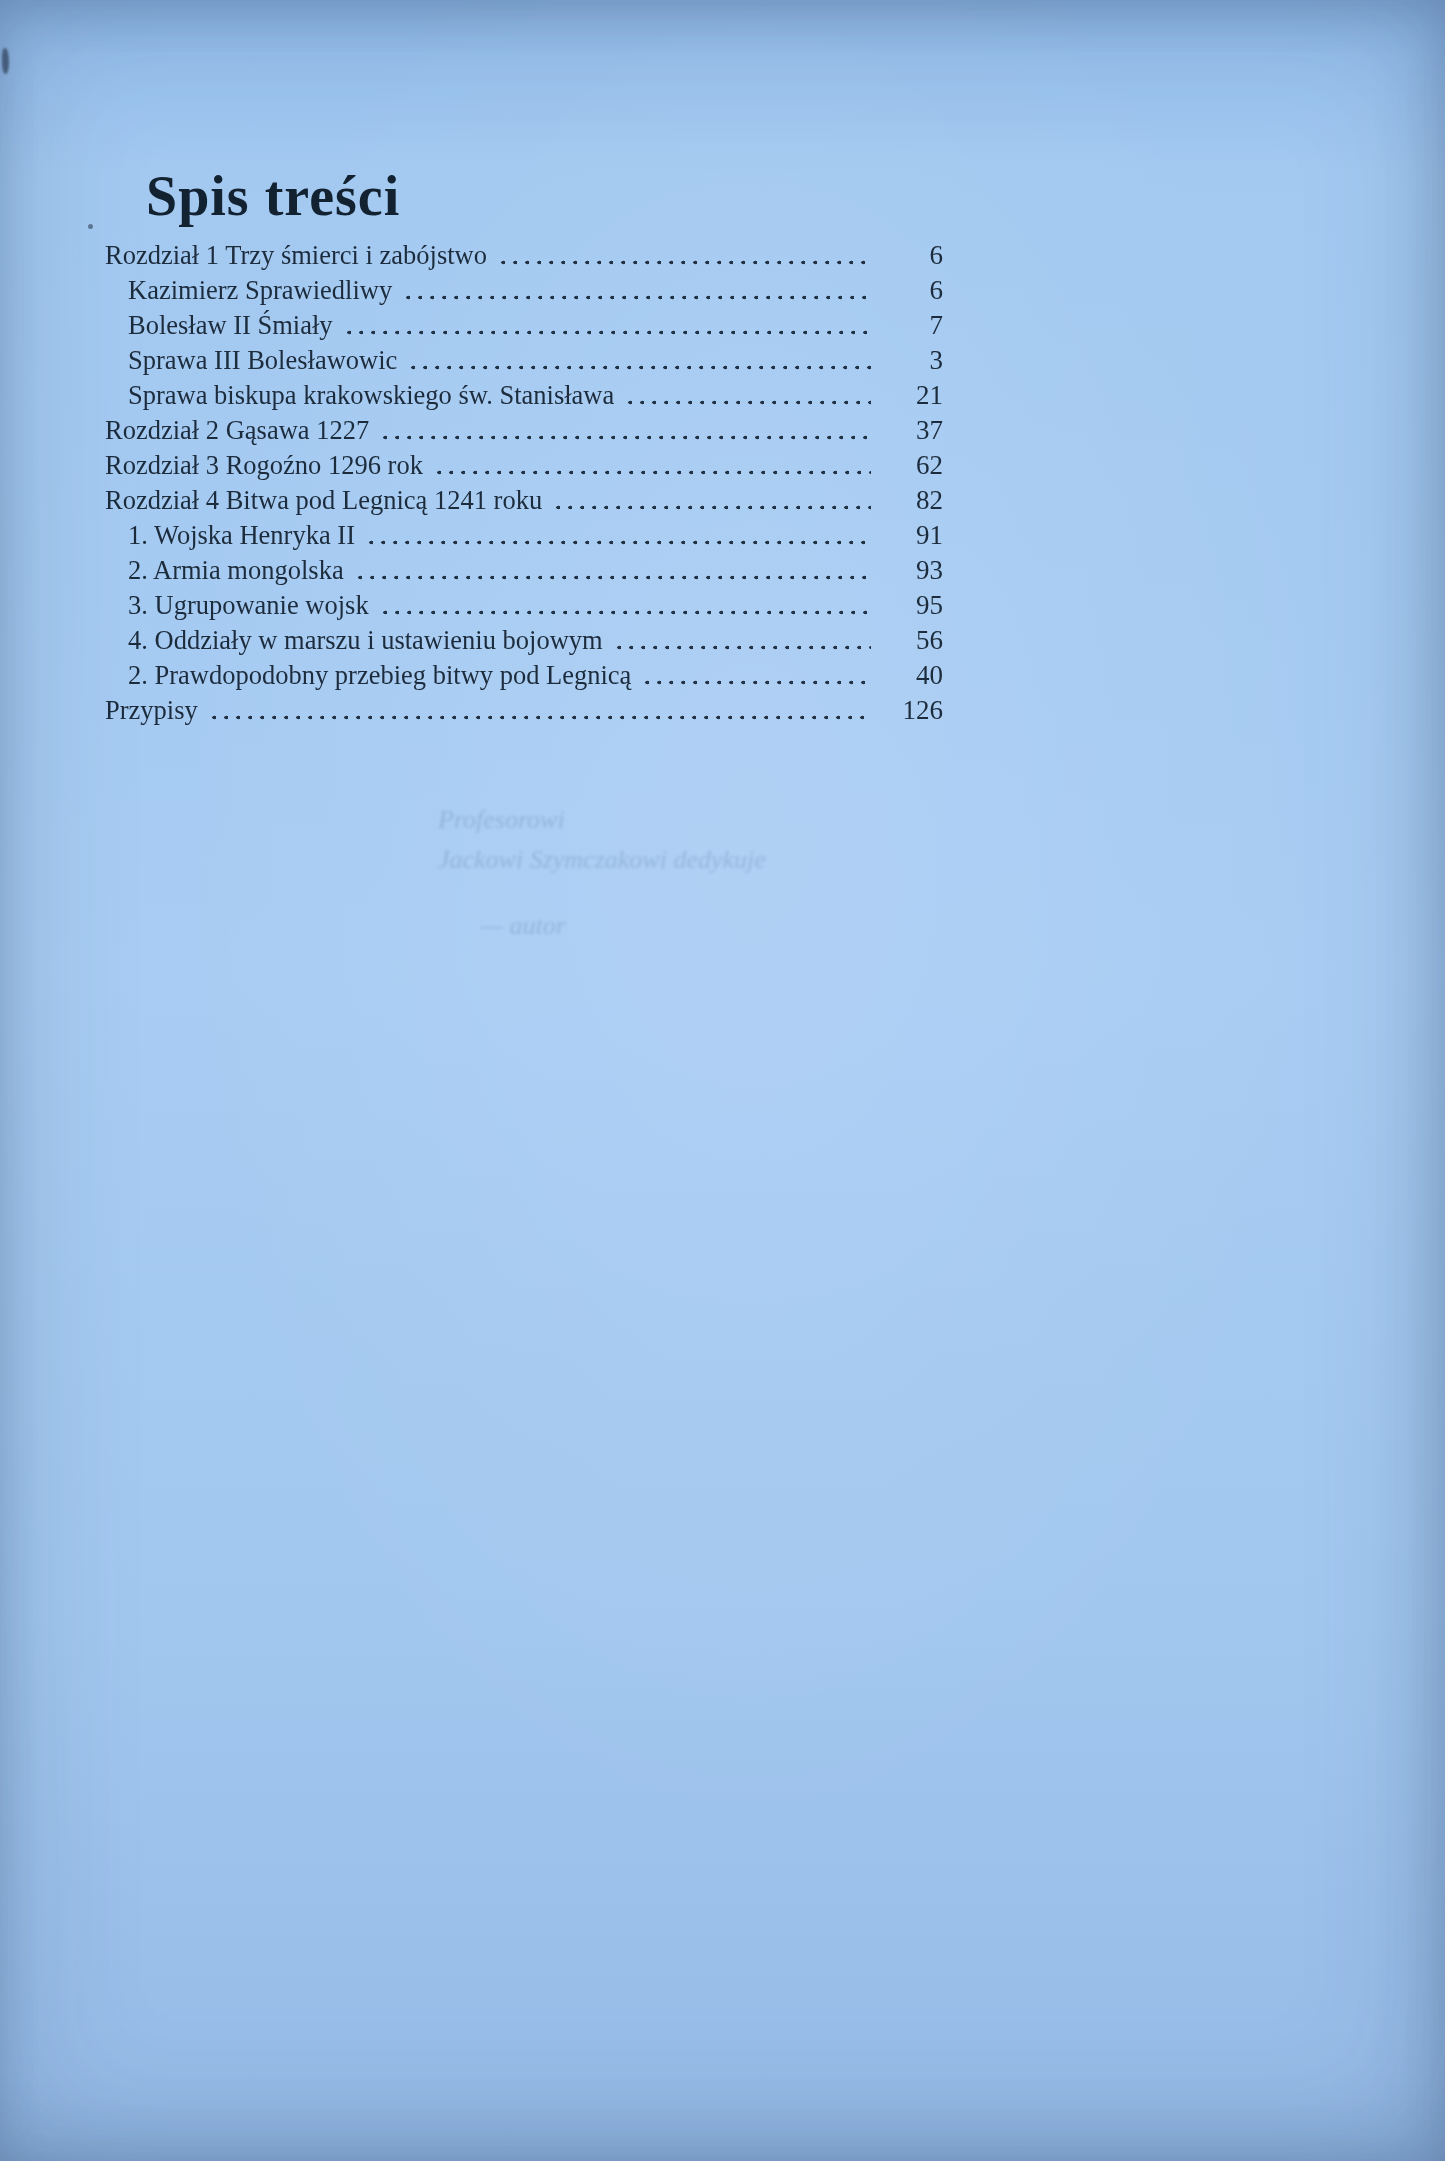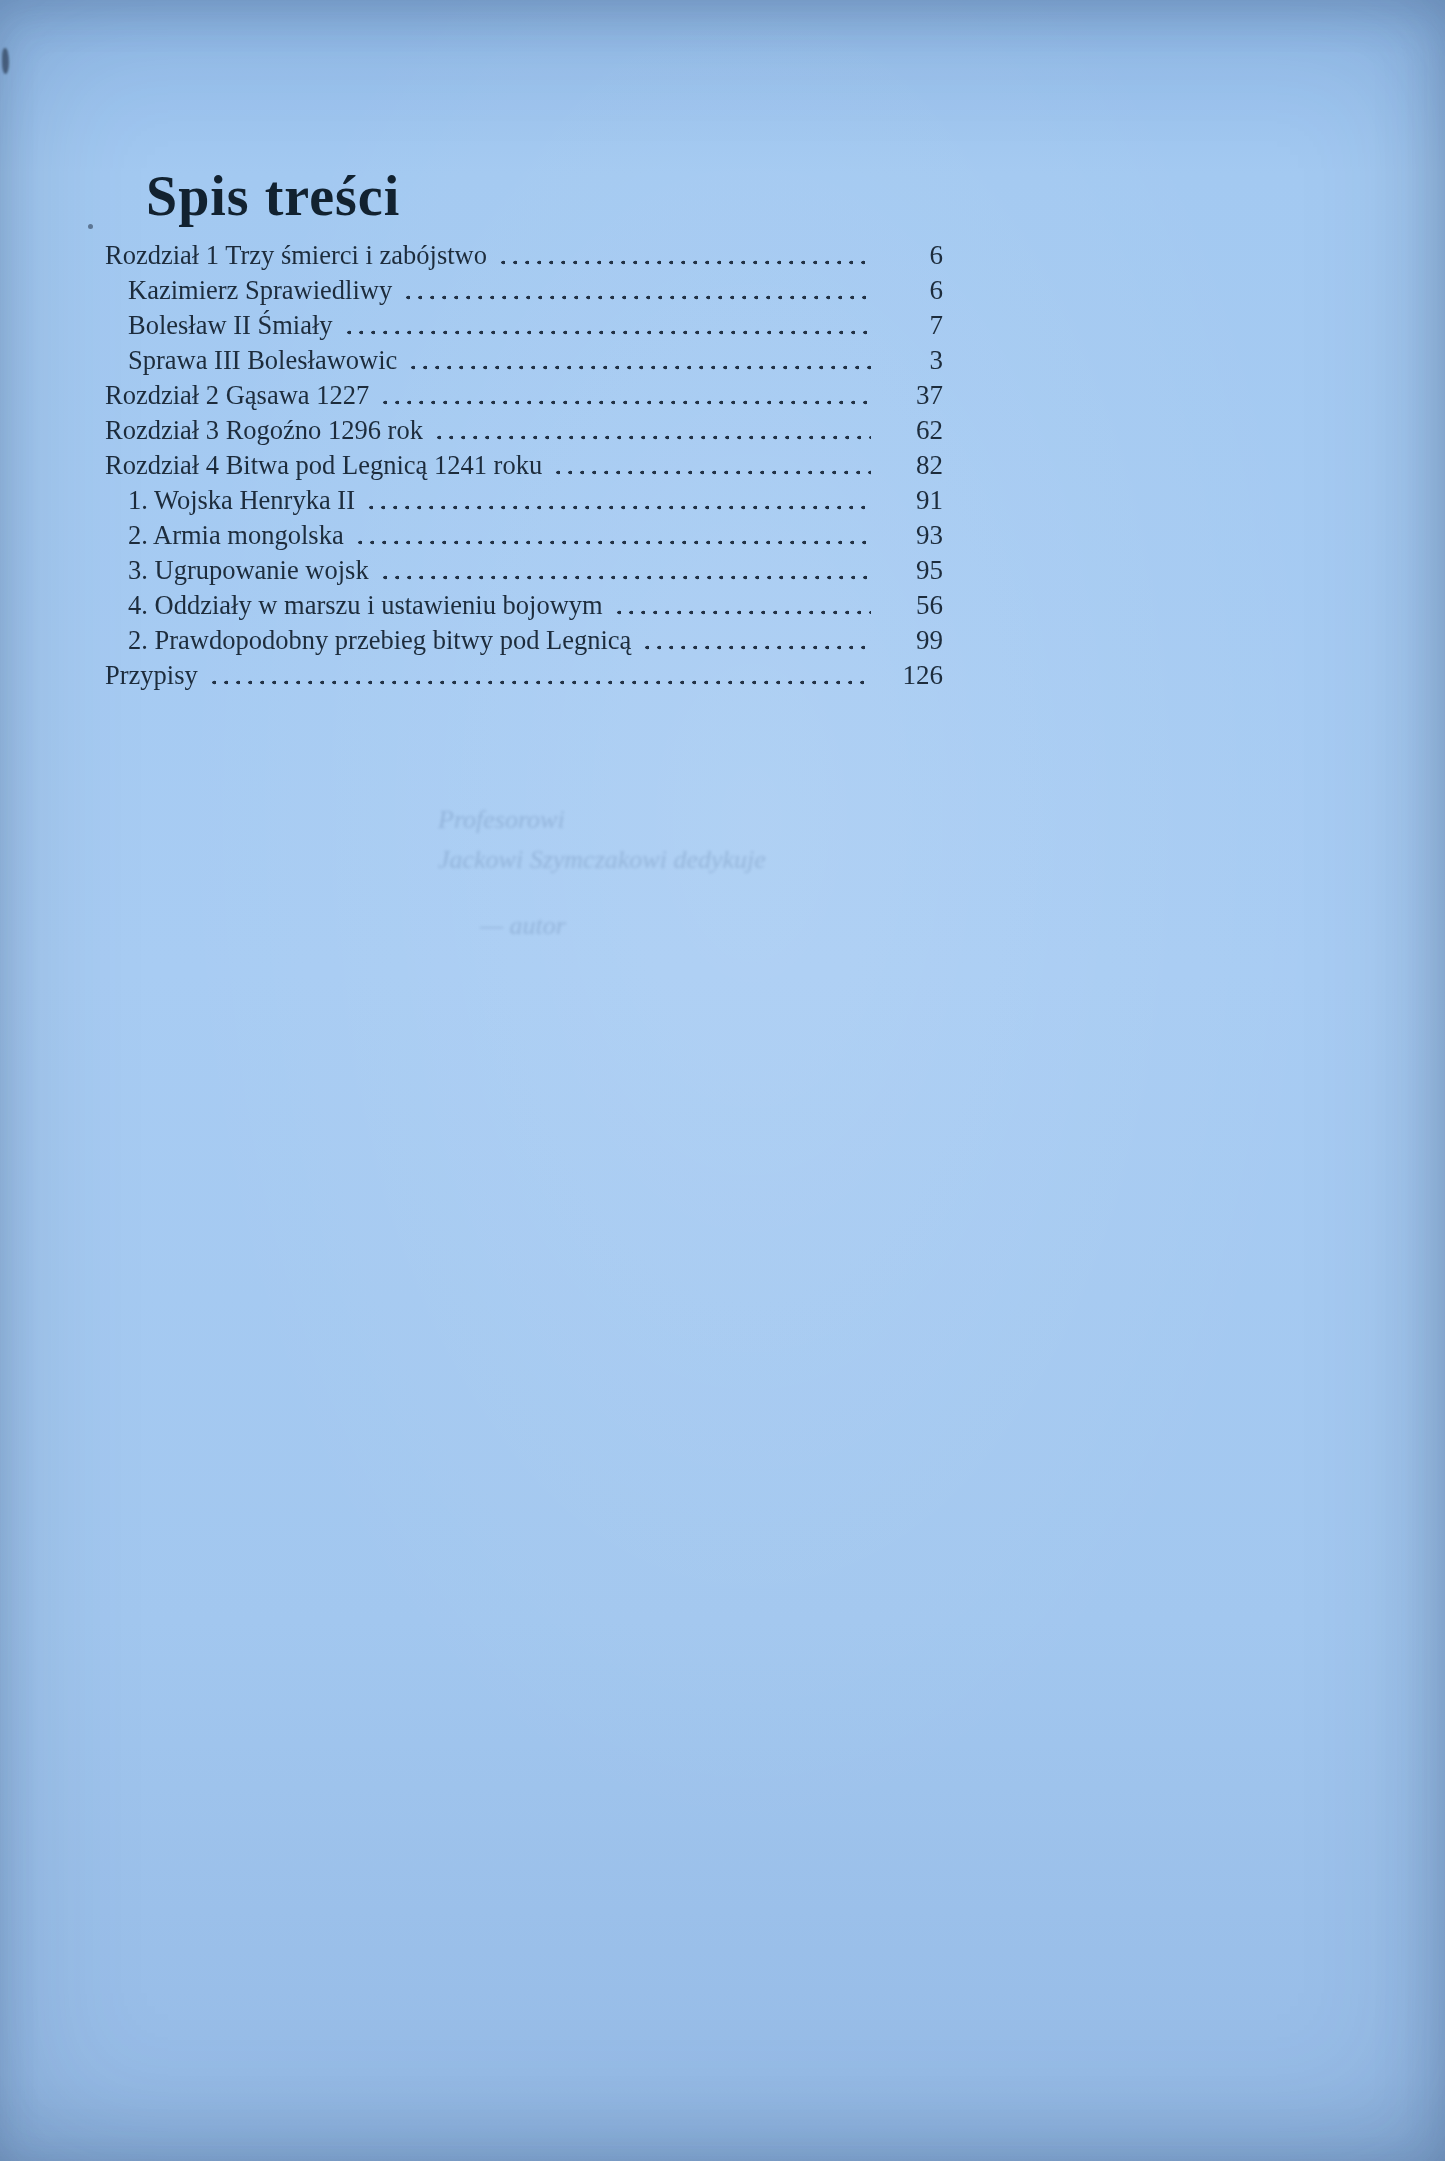--- a/index.html
+++ b/index.html
@@ -142,20 +142,25 @@
       <div class="toc-row level-1">
     <span class="toc-label">Bolesław II Śmiały</span>
     <span class="dots"></span>
     <span class="toc-page">7</span>
   </div>
       <div class="toc-row level-1">
     <span class="toc-label">Sprawa III Bolesławowic</span>
     <span class="dots"></span>
     <span class="toc-page">3</span>
   </div>
+      <div class="toc-row level-1">
+    <span class="toc-label">Sprawa biskupa krakowskiego św. Stanisława</span>
+    <span class="dots"></span>
+    <span class="toc-page">21</span>
+  </div>
       <div class="toc-row level-0">
     <span class="toc-label">Rozdział 2 Gąsawa 1227</span>
     <span class="dots"></span>
     <span class="toc-page">37</span>
   </div>
       <div class="toc-row level-0">
     <span class="toc-label">Rozdział 3 Rogoźno 1296 rok</span>
     <span class="dots"></span>
     <span class="toc-page">62</span>
   </div>
@@ -180,21 +185,21 @@
     <span class="toc-page">95</span>
   </div>
       <div class="toc-row level-1">
     <span class="toc-label">4. Oddziały w marszu i ustawieniu bojowym</span>
     <span class="dots"></span>
     <span class="toc-page">56</span>
   </div>
       <div class="toc-row level-1">
     <span class="toc-label">2. Prawdopodobny przebieg bitwy pod Legnicą</span>
     <span class="dots"></span>
-    <span class="toc-page">99</span>
+    <span class="toc-page">40</span>
   </div>
       <div class="toc-row level-0">
     <span class="toc-label">Przypisy</span>
     <span class="dots"></span>
     <span class="toc-page">126</span>
   </div>
     </div>
 
   <div class="ghost">
     <div class="g-line1">Profesorowi</div>

